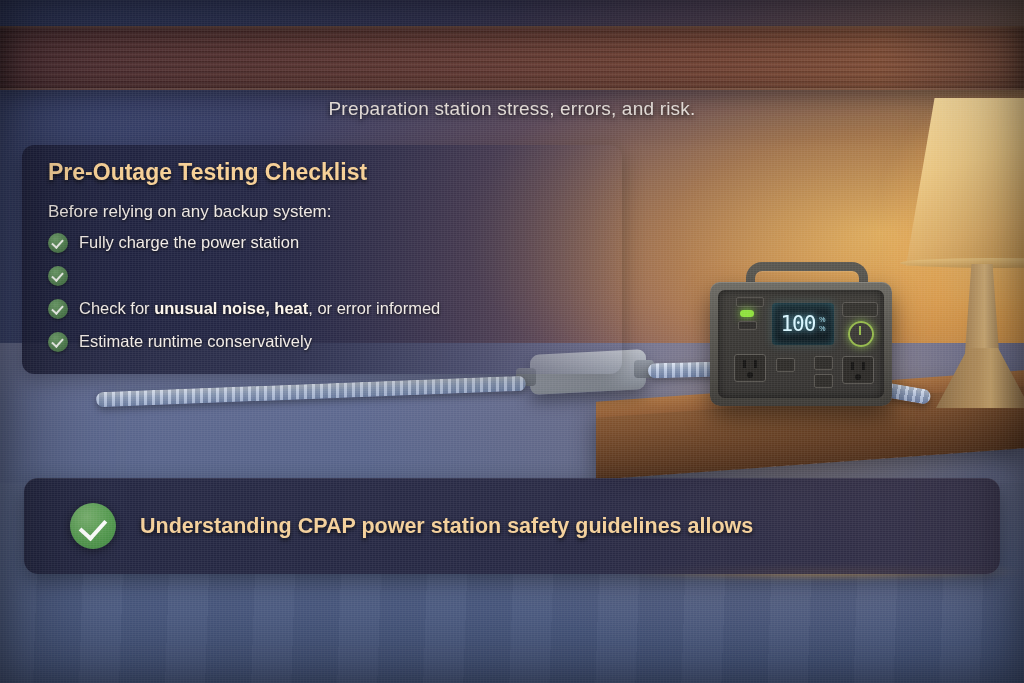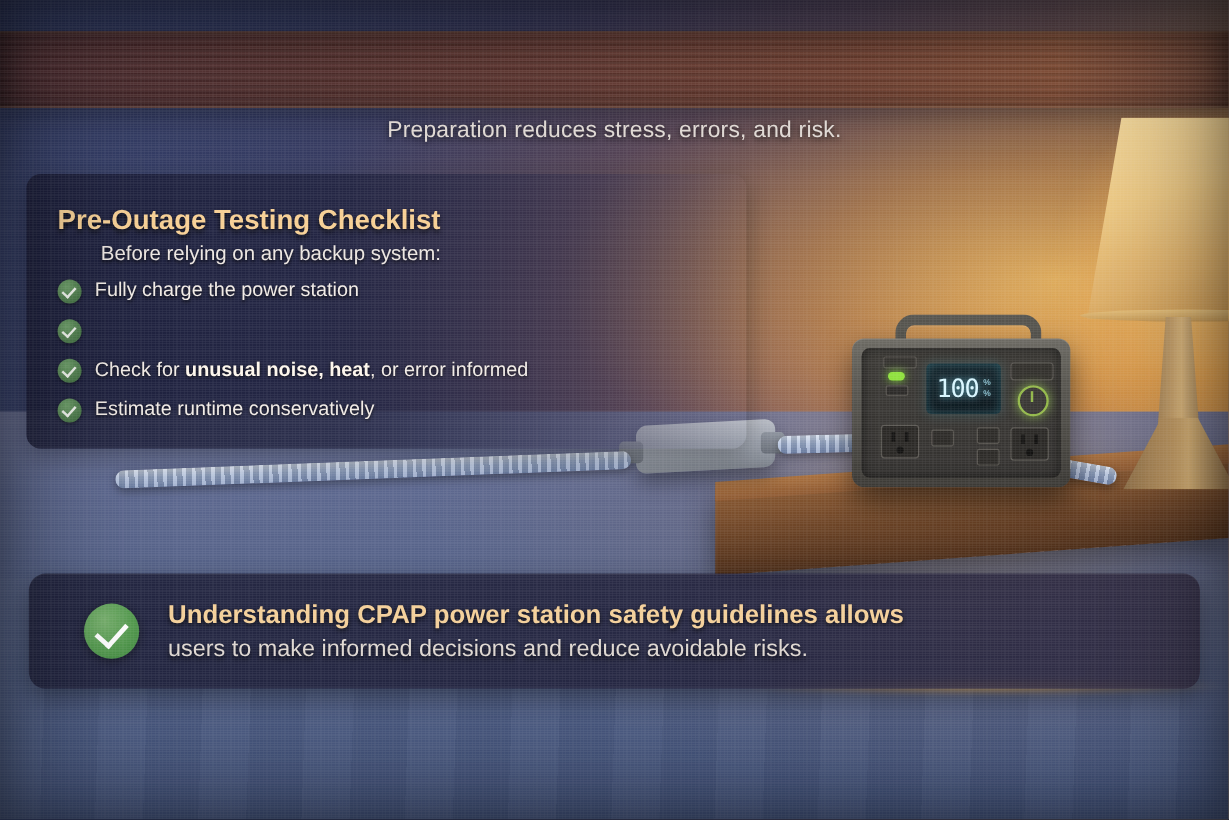--- a/index.html
+++ b/index.html
@@ -198,26 +198,24 @@
 
   
   .panel{
     position:absolute;left:22px;top:145px;width:600px;height:229px;border-radius:12px;
     background:linear-gradient(90deg, rgba(26,28,54,.88) 0%, rgba(30,32,60,.80) 45%, rgba(40,38,66,.45) 78%, rgba(50,45,70,.05) 100%);
     box-shadow:0 6px 22px rgba(0,0,0,.30);
   }
   .panel-title{
     position:absolute;left:26px;top:14px;font-size:23px;font-weight:bold;color:#f6cf94;
     text-shadow:0 2px 4px rgba(0,0,0,.8);
-    margin-top:11px;
   }
   .panel-sub{
     position:absolute;left:26px;top:57px;font-size:17px;color:#ece6e1;
     text-shadow:0 1px 3px rgba(0,0,0,.8);
-    margin-left:36px;
   }
   .items{position:absolute;left:26px;top:88px;right:10px;}
   .item{display:flex;height:33px;}
   .check{
     width:20px;height:20px;border-radius:50%;flex:0 0 auto;margin-right:11px;
     background:radial-gradient(circle at 36% 30%, #6ea06a 0%, #4e7c4d 60%, #3d6a3e 100%);
     box-shadow:0 1px 3px rgba(0,0,0,.45);
     position:relative;
   }
   .check:after{
@@ -310,21 +308,21 @@
         <span class="gnd"></span>
       </div>
     <div class="outlet" style="left:124px;top:66px;">
         <span class="gnd"></span>
       </div>
     <div class="usb" style="left:58px;top:68px;"></div>
     <div class="usb" style="left:96px;top:66px;"></div>
     <div class="usb" style="left:96px;top:84px;"></div>
   </div>
 
-  <div class="subtitle">Preparation reduces stress, errors, and risk.</div>
+  <div class="subtitle">Preparation station stress, errors, and risk.</div>
 
   <div class="panel">
     <div class="panel-title">Pre-Outage Testing Checklist</div>
     <div class="panel-sub">Before relying on any backup system:</div>
     <div class="items">
       <div class="item">
         <span class="check"></span>
         <span class="item-text"><span>Fully charge the power station</span><b></b><span></span></span>
       </div>
       <div class="item">
@@ -338,19 +336,18 @@
         <span class="check"></span>
         <span class="item-text"><span>Estimate runtime conservatively</span><b></b><span></span></span>
       </div>
     </div>
   </div>
 
   <div class="callout">
     <span class="callout-check"></span>
     <div class="callout-text">
       <div class="callout-line1">Understanding CPAP power station safety guidelines allows</div>
-      <div class="callout-line2">users to make informed decisions and reduce avoidable risks.</div>
     </div>
   </div>
 
   <div class="noise"></div>
   <div class="vignette"></div>
 </div>
 
 </body></html>

